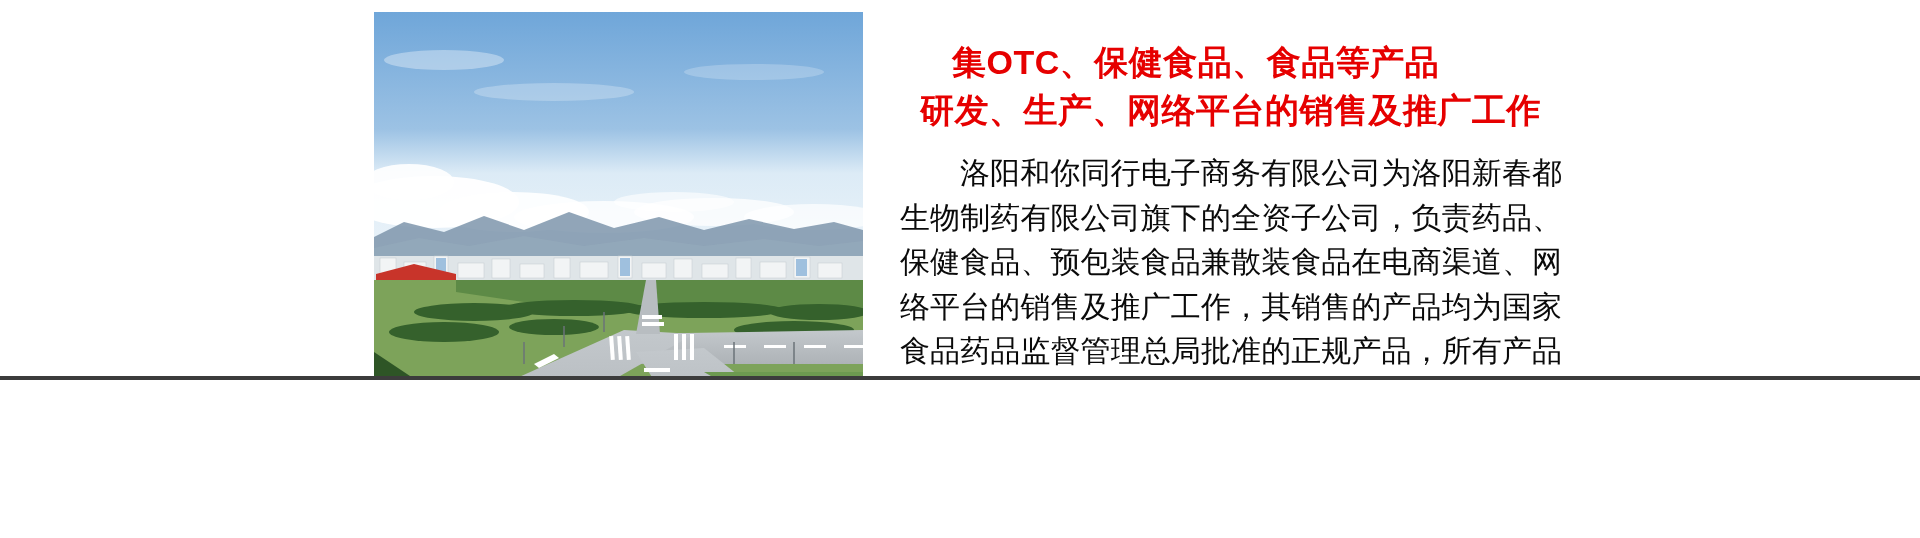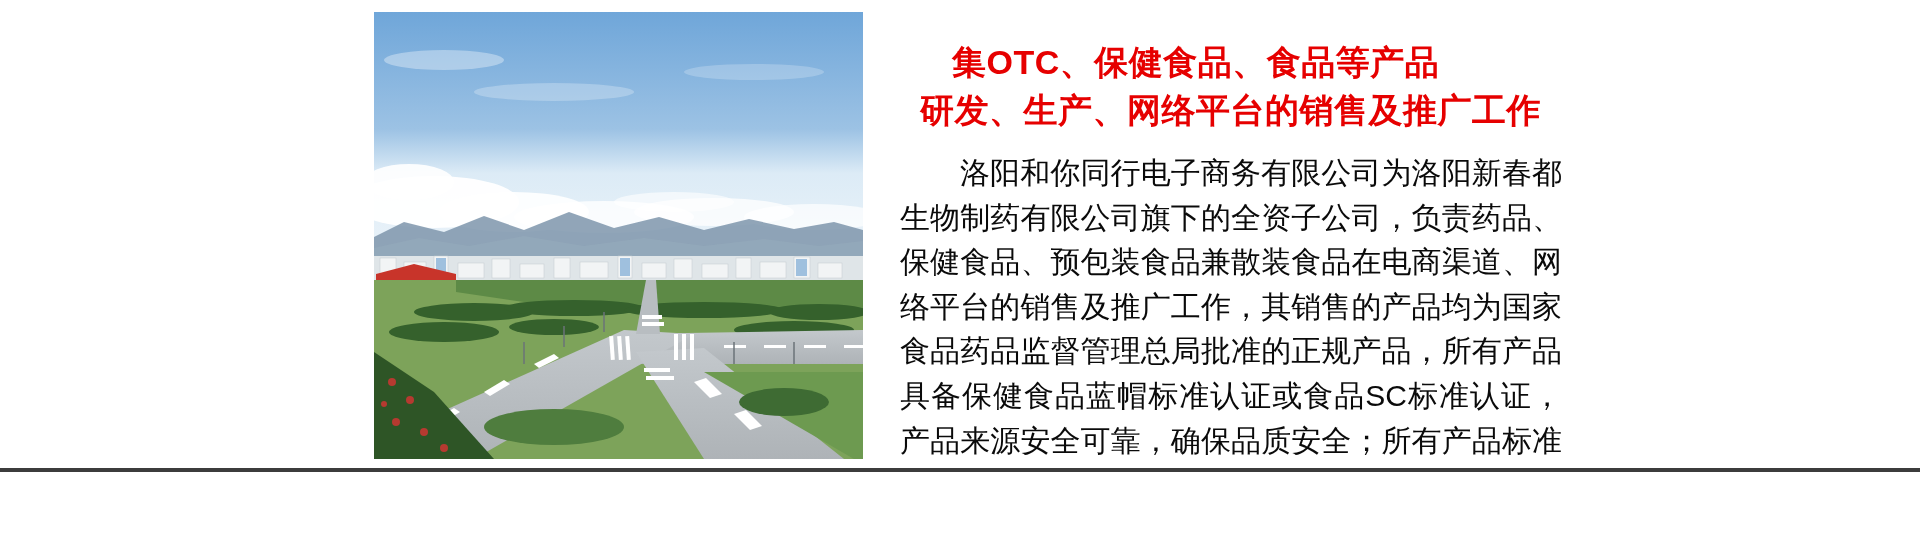--- a/index.html
+++ b/index.html
@@ -4,21 +4,21 @@
 <style>
   html, body {
     margin: 0;
     padding: 0;
     background: #ffffff;
     font-family: "Liberation Sans", sans-serif;
   }
   .stage {
     position: relative;
     width: 1920px;
-    height: 472px;
+    height: 380px;
     background: #ffffff;
     overflow: hidden;
   }
 
   
   .photo {
     position: absolute;
     left: 374px;
     top: 12px;
     width: 489px;

